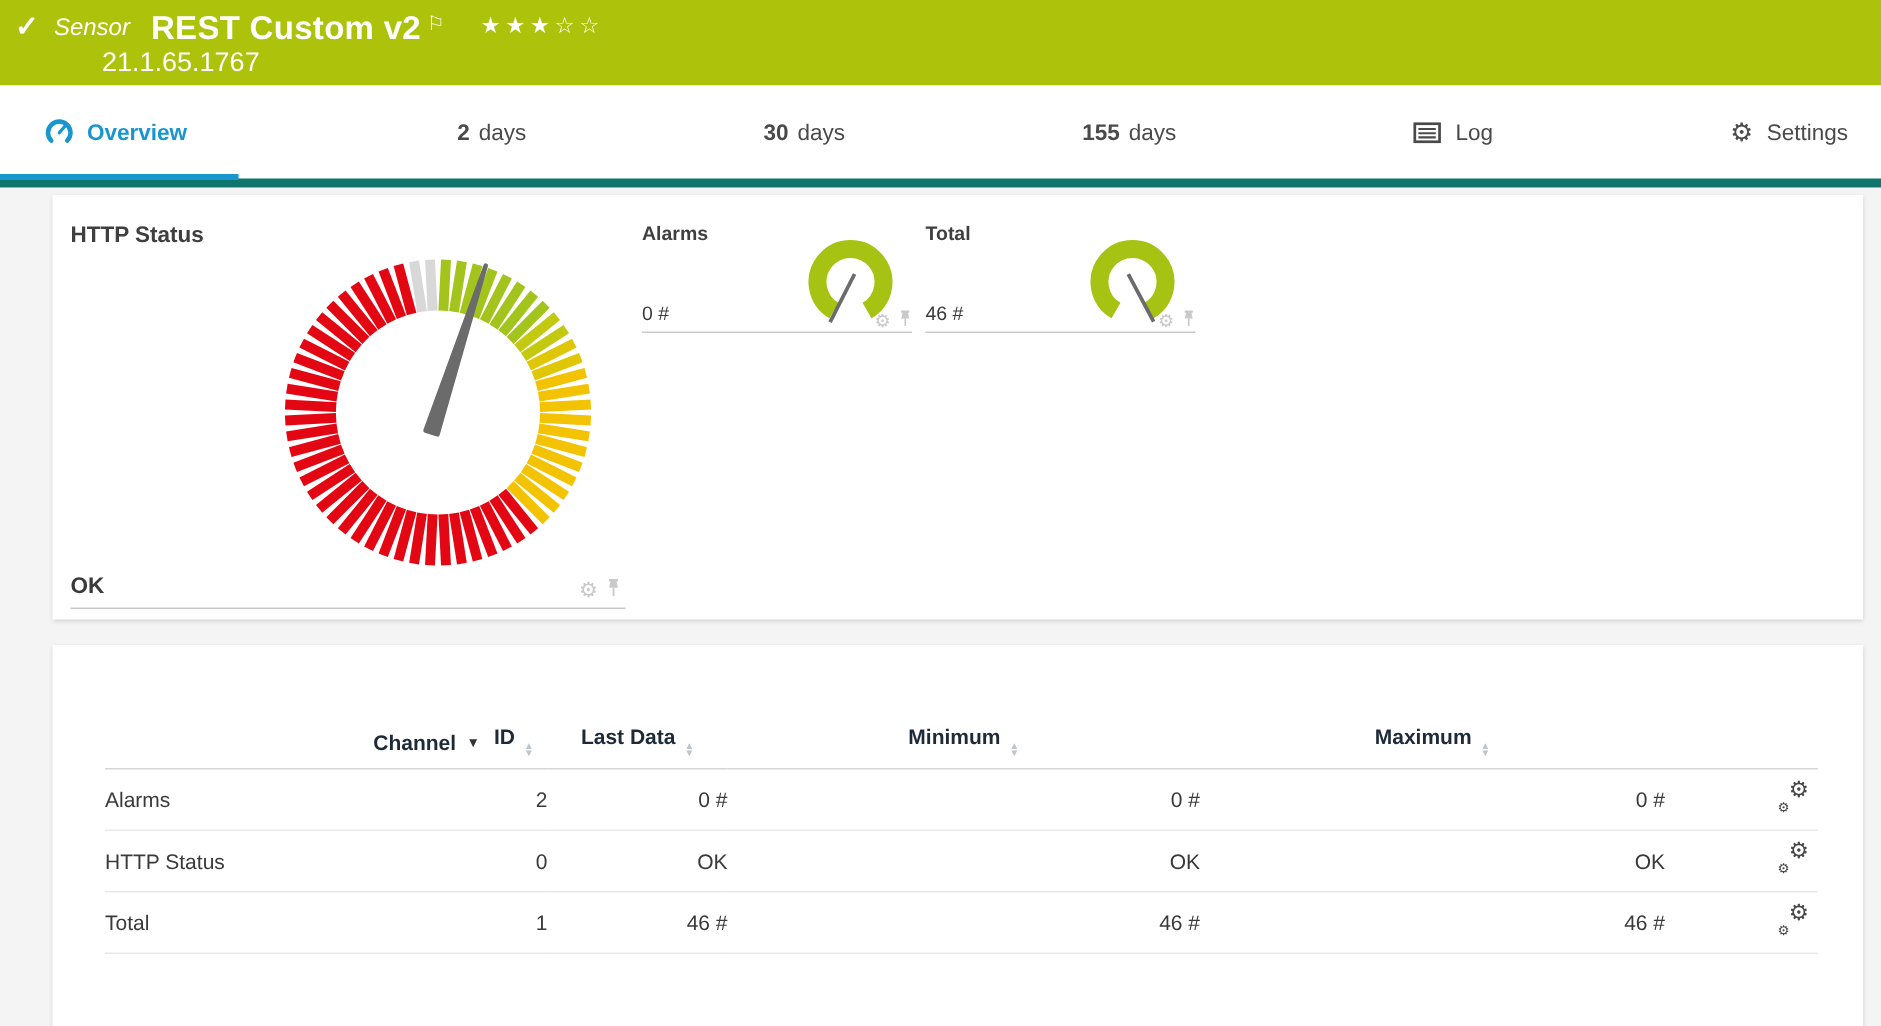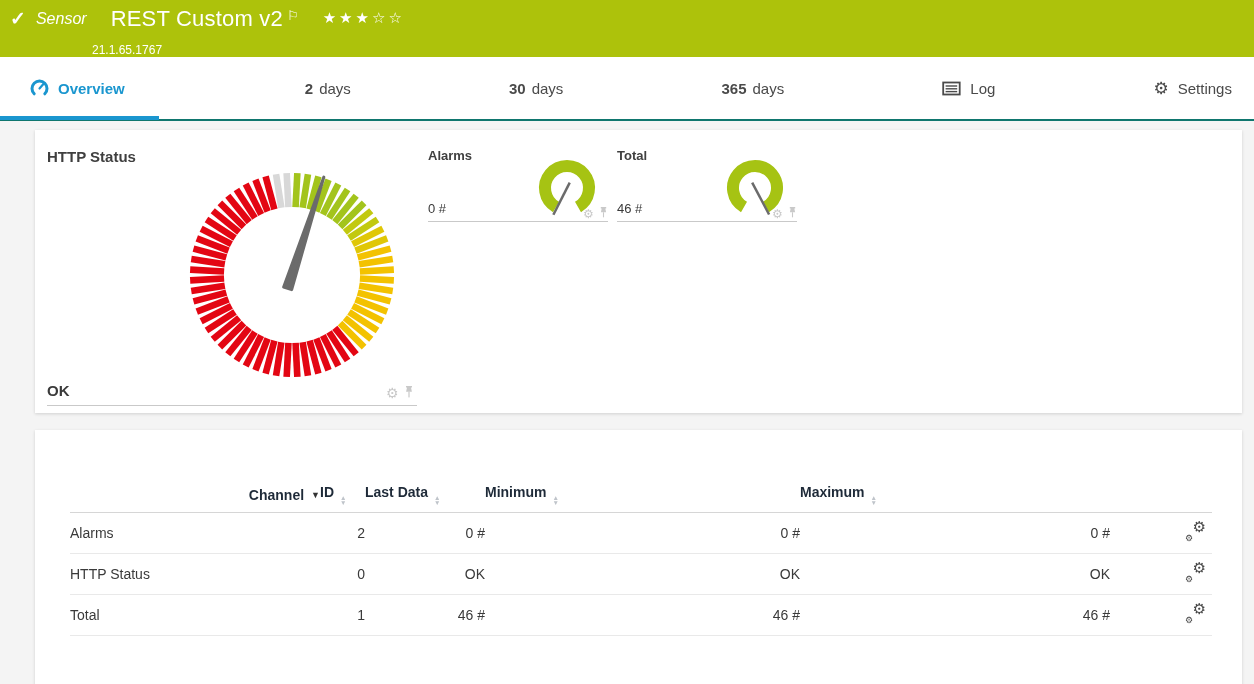--- a/index.html
+++ b/index.html
@@ -6,48 +6,48 @@
   body{
     width:1254px;height:684px;position:relative;overflow:hidden;
     background:#f4f4f4;font-family:"Liberation Sans",sans-serif;
     -webkit-font-smoothing:antialiased;
   }
   
   .topbar{position:absolute;top:0;left:0;right:0;height:57px;background:#adc20b;color:#fff;}
   .topbar-row1{display:flex;align-items:center;padding:7px 0 0 10px;font-size:20px;line-height:24px;}
   .check{font-weight:bold;font-size:19px;}
   .type{font-style:italic;margin-left:10px;font-size:16px;}
-  .title{font-weight:normal;margin-left:24px;font-size:22px;letter-spacing:.2px;}
+  .title{font-weight:bold;margin-left:14px;font-size:22px;letter-spacing:.2px;}
   .flag{font-size:13px;margin-left:4px;align-self:flex-start;margin-top:-3px;}
   .stars{font-size:15px;margin-left:24px;letter-spacing:3px;align-self:flex-start;margin-top:-1px;}
-  .topbar-row2{padding-left:92px;font-size:12px;margin-top:12px;}
+  .topbar-row2{padding-left:68px;font-size:18px;margin-top:0;}
   
   .tabbar{position:absolute;top:57px;left:0;right:0;height:62px;background:#fff;
-    border-bottom:2px solid #0f766e;display:flex;align-items:stretch;
+    border-bottom:6px solid #0f766e;display:flex;align-items:stretch;
     justify-content:space-between;padding:0 10px 0 0;}
   .tab{display:flex;align-items:center;padding:0 12px;font-size:15px;color:#4a4a4a;cursor:pointer;position:relative;white-space:nowrap;}
   .tab .ticon{margin-right:9px;display:flex;align-items:center;}
   .tab b{margin-right:6px;}
   .tab.active{color:#1a96cf;font-weight:bold;padding:0 34px 0 30px;}
   .tab.active::after{content:"";position:absolute;left:0;right:0;bottom:-1px;height:4px;background:#1a96cf;}
   .gear-glyph{font-style:normal;}
   
   .panel{position:absolute;background:#fff;box-shadow:0 1px 3px rgba(0,0,0,.15);}
   #panel-gauges{left:35px;right:12px;top:130px;height:283px;}
   #panel-table{left:35px;right:12px;top:430px;height:300px;}
   .abs{position:absolute;}
   .tile-title{font-size:15px;font-weight:bold;color:#3f3f3f;}
   .tile-title.small{font-size:13px;}
   .tile-value{font-size:15px;font-weight:bold;color:#3a3a3a;}
   .tile-value.small{font-size:13px;font-weight:normal;}
   .tile-underline{height:1px;background:#c9c9c9;}
   .tile-icons{display:flex;align-items:center;gap:5px;color:#c9c9c9;font-size:14px;line-height:14px;}
   
   table{position:absolute;left:35px;top:47px;width:1142px;border-collapse:collapse;table-layout:fixed;font-size:14px;}
-  th{font-weight:bold;color:#1e2a38;height:35px;padding:0;border-bottom:1px solid #d6d6d6;text-align:left;vertical-align:middle;}
+  th{font-weight:bold;color:#1e2a38;height:35px;padding:0;border-bottom:1px solid #d6d6d6;text-align:center;vertical-align:middle;}
   th:first-child{text-align:right;}
   td{color:#3a3a3a;height:40px;padding:0;border-bottom:1px solid #e9e9e9;text-align:right;vertical-align:middle;}
   td:first-child{text-align:left;}
   td.gear-cell{padding-right:6px;}
   .caret{font-size:9px;margin-left:7px;color:#333;vertical-align:2px;}
   .sort{display:inline-flex;flex-direction:column;margin-left:6px;vertical-align:-3px;color:#bfc4ca;font-size:6.5px;line-height:4.6px;}
   .rowgear{position:relative;display:inline-block;width:21px;height:19px;color:#484848;cursor:pointer;}
   .rowgear .g1{position:absolute;right:0;top:-3px;font-size:15px;line-height:15px;}
   .rowgear .g2{position:absolute;left:0;bottom:-2px;font-size:9px;line-height:9px;}
 </style>
@@ -77,21 +77,21 @@
   </div>
   <div class="tab">
     <b>2</b>
     <span>days</span>
   </div>
   <div class="tab">
     <b>30</b>
     <span>days</span>
   </div>
   <div class="tab">
-    <b>365</b>
+    <b>155</b>
     <span>days</span>
   </div>
   <div class="tab">
     <span class="ticon">
       <svg width="19" height="15" viewBox="0 0 19 15">
         <rect x="1.2" y="1.5" width="16.5" height="12" fill="none" stroke="#4a4a4a" stroke-width="1.8"></rect>
         <g stroke="#4a4a4a" stroke-width="1.4">
           <line x1="3.6" y1="5" x2="15.2" y2="5"></line>
             <line x1="3.6" y1="7.8" x2="15.2" y2="7.8"></line>
             <line x1="3.6" y1="10.6" x2="15.2" y2="10.6"></line>

